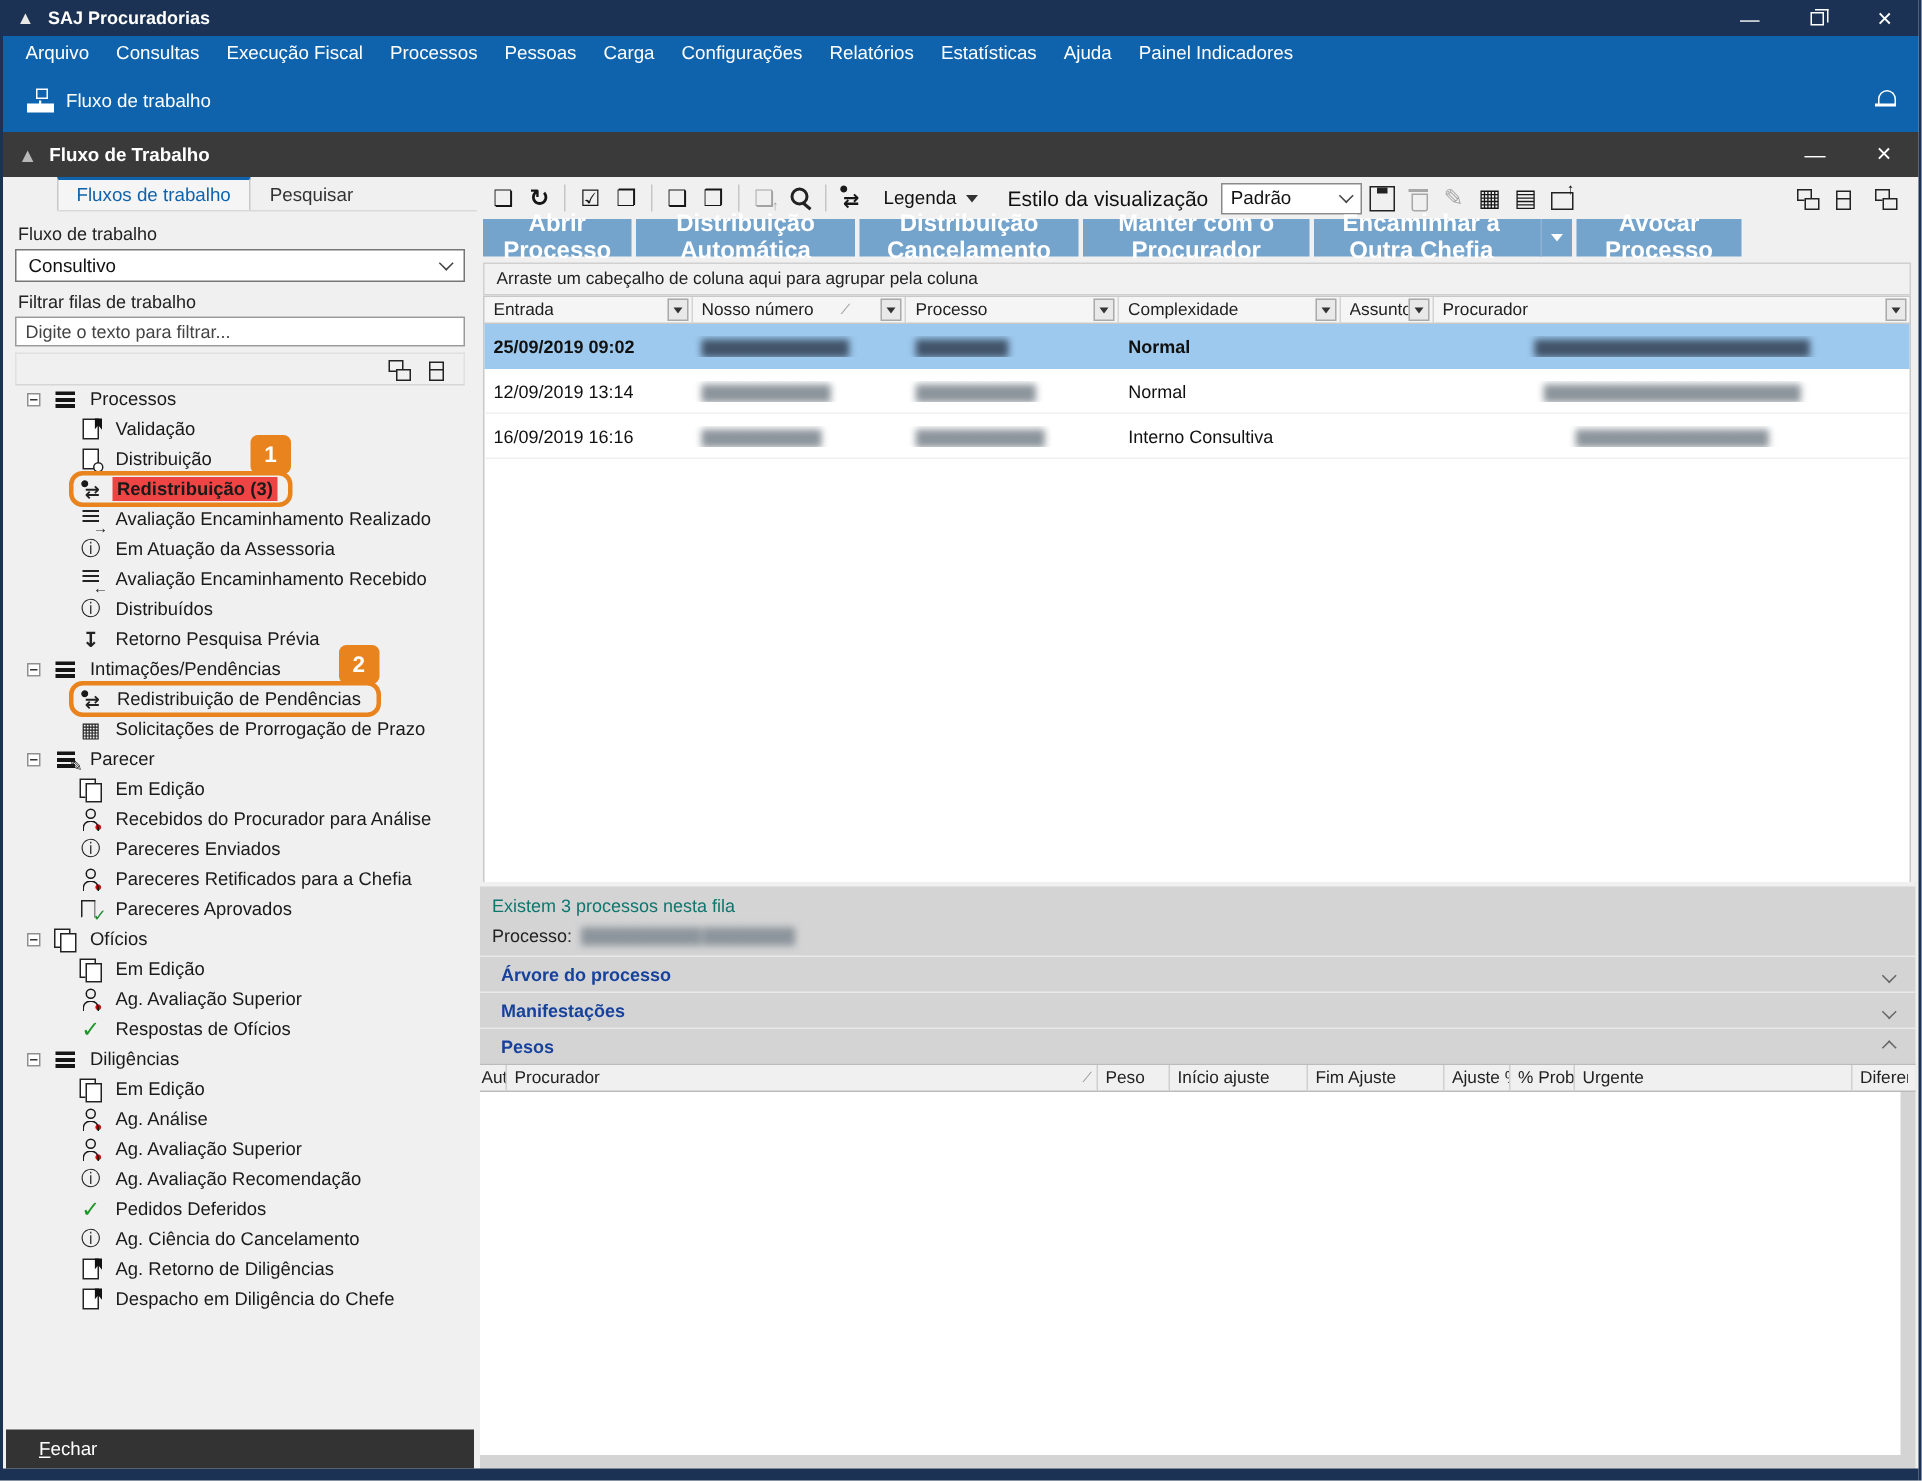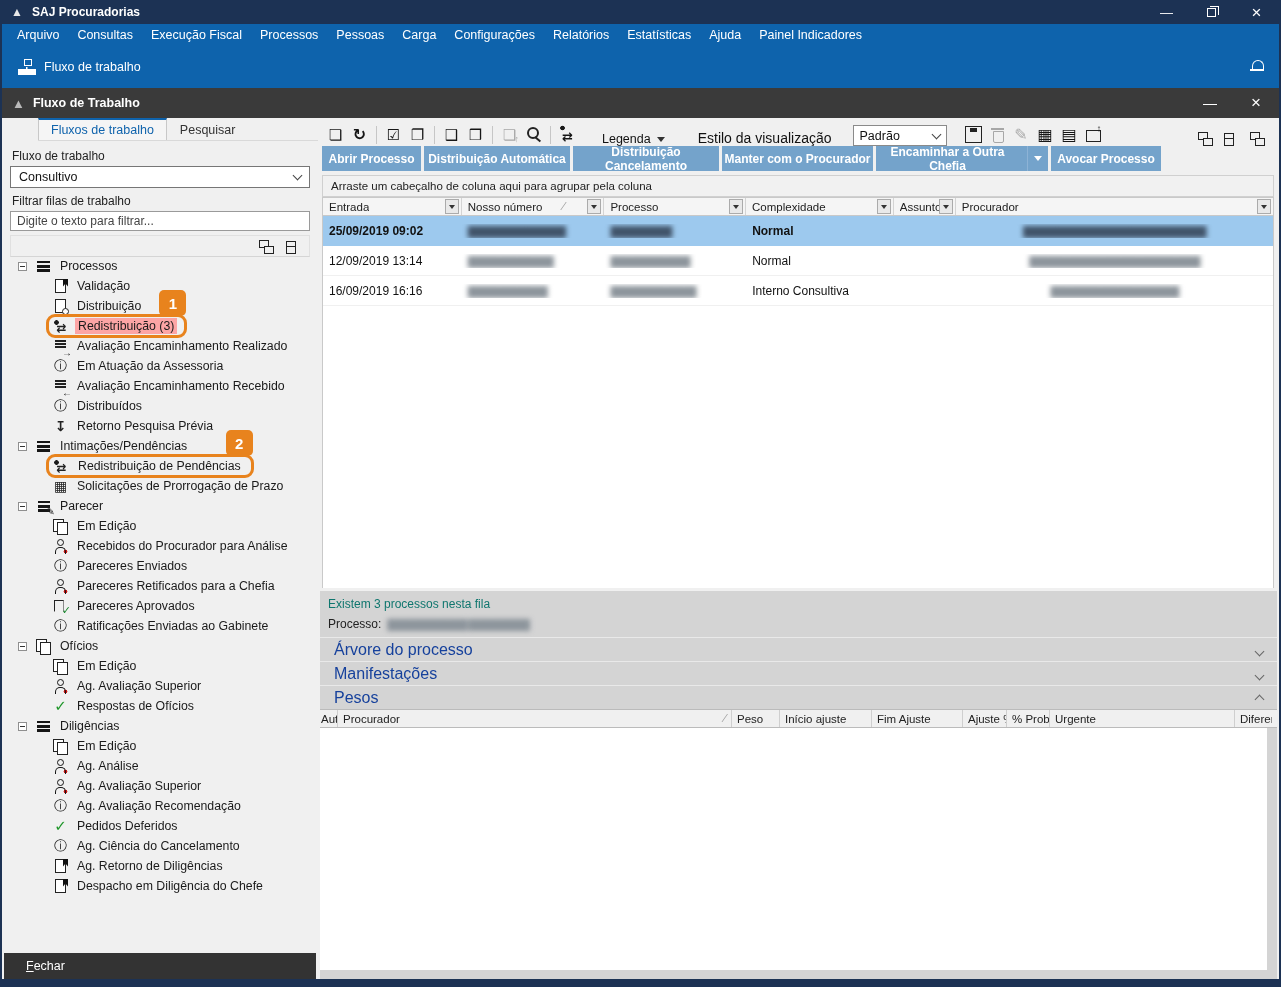--- a/index.html
+++ b/index.html
@@ -77,21 +77,21 @@
   
   .tree { position:absolute; left:6px; right:8px; top:138px; bottom:38px; overflow:hidden; }
   .tree-item { height:20px; display:flex; align-items:center; font-size:12.3px; color:#1a1a1a; position:relative; }
   .tree-item[data-level="0"] { padding-left:8px; }
   .tree-item[data-level="1"] { padding-left:40px; }
   .expander { width:9px; height:9px; border:1px solid #8f8f8f; background:#fff; margin-right:6px;
     position:relative; flex:none; }
   .expander::after { content:""; position:absolute; left:1px; top:3px; width:5px; height:1px; background:#333; }
   .titem-inner { display:flex; align-items:center; gap:5px; padding:1px 4px 1px 2px; position:relative; }
   .tree-item[data-callout] .titem-inner { border:3px solid #e8831d; border-radius:9px; padding:1px 7px 1px 4px; z-index:3; background:transparent; margin-left:-4px; }
-  .tree-item[data-state="selected"] .tlabel { background:#fca5a5; }
+  .tree-item[data-state="selected"] .tlabel { background:#ef4444;font-weight:bold; }
   .tlabel { padding:1px 3px; white-space:nowrap; }
   .badge { position:absolute; right:-2px; top:-27px; width:27px; height:26px; background:#e8831d;
     border-radius:5px; color:#fff; font-size:15px; font-weight:bold; display:flex; align-items:center;
     justify-content:center; z-index:4; }
   .badge:empty { display:none; }
 
   
   .ti { width:17px; height:15px; position:relative; display:inline-flex; align-items:center; justify-content:center;
     font-size:12px; color:#222; flex:none; }
   .ti[data-icon="queue-list"]::before { content:""; width:13px; height:11px;
@@ -125,21 +125,21 @@
     clip-path:polygon(0 0,100% 0,100% 100%,50% 78%,0 100%); }
   .ti[data-icon="flag-check"]::after { content:"✓"; color:#1b8a2f; position:absolute; right:-2px; bottom:-3px; font-size:11px; font-weight:bold; }
   .ti[data-icon="check"]::before { content:"✓"; color:#1e9629; font-weight:bold; font-size:15px; }
 
   .close-btn { position:absolute; left:0; right:2px; bottom:0; height:26px; background:#333;
     color:#fff; display:flex; align-items:center; font-size:12.5px; padding-left:22px; }
   .close-btn .mn { text-decoration:underline; }
 
   
   .right-panel { position:absolute; left:318px; top:118px; right:2px; bottom:8px; background:#f0f0f0; }
-  .rtoolbar { position:absolute; left:0; top:0; right:0; height:28px; display:flex; align-items:flex-end; gap:15px; padding:0 4px; }
+  .rtoolbar { position:absolute; left:0; top:0; right:0; height:28px; display:flex; align-items:center; gap:2px; padding:0 4px; }
   .tb { width:23px; height:23px; position:relative; display:flex; align-items:center; justify-content:center;
     font-size:15px; color:#161616; flex:none; }
   .tb[data-state="disabled"] { opacity:.35; }
   .tsep { width:1px; height:18px; background:#c6c6c6; margin:0 4px; flex:none; }
   .tb[data-icon="new-document"]::before { content:"❏"; }
   .tb[data-icon="refresh"]::before { content:"↻"; font-weight:bold; font-size:16px; }
   .tb[data-icon="select-pages"]::before { content:"☑"; }
   .tb[data-icon="copy"]::before { content:"❐"; }
   .tb[data-icon="copy-save"]::before { content:"❑"; }
   .tb[data-icon="save-pages"]::before { content:"❒"; }
@@ -161,21 +161,21 @@
   .tb[data-icon="export"]::after { content:"↑"; position:absolute; right:3px; top:0; font-size:10px; font-weight:bold; }
   .legend-btn { display:flex; align-items:center; gap:6px; font-size:12.5px; color:#111; padding:0 8px; }
   .caret-down { width:0; height:0; border-left:4px solid transparent; border-right:4px solid transparent; border-top:5px solid #333; }
   .style-label { font-size:14px; color:#111; margin:0 6px 0 10px; }
   .style-select { width:94px; height:21px; background:#fff; border:1px solid #8a8a8a; display:flex; align-items:center;
     padding:0 6px; font-size:12.5px; color:#111; }
   .style-select .chev { margin-left:auto; }
   .far-icons { margin-left:auto; display:flex; gap:9px; padding-right:8px; }
 
   .actions { position:absolute; left:2px; top:28px; right:0; height:25px; display:flex; gap:3px; }
-  .abtn { background:#74a3cb; color:#fff; font-size:12px; font-weight:bold; border:none; display:flex;
+  .abtn { background:#74a3cb; color:#fff; font-size:16px; font-weight:bold; border:none; display:flex;
     align-items:center; justify-content:center; padding:0; font-family:inherit; }
   .abtn .split { display:none; align-items:center; align-self:stretch; border-left:1px solid #8db3d6; margin-left:8px; padding:0 6px; }
   .abtn[data-split="true"] .split { display:flex; }
   .caret-w { width:0; height:0; border-left:4px solid transparent; border-right:4px solid transparent; border-top:5px solid #fff; }
   .abtn:nth-child(1){width:99px} .abtn:nth-child(2){width:146px} .abtn:nth-child(3){width:146px}
   .abtn:nth-child(4){width:151px} .abtn:nth-child(5){width:172px} .abtn:nth-child(6){width:110px}
 
   .groupbar { position:absolute; left:2px; top:57px; width:952px; height:22px; background:#f1f1f1;
     border:1px solid #d0d0d0; display:flex; align-items:center; padding-left:8px; font-size:11.5px; color:#222; }
 
@@ -199,21 +199,21 @@
   .gc:nth-child(4){width:var(--w4)} .gc:nth-child(5){width:var(--w5)} .gc:nth-child(6){width:var(--w6);text-align:center}
   .redacted { filter:blur(2.5px); font-size:10px; letter-spacing:-1px; color:#8d959c; }
   .grow[data-state="selected"] .redacted { color:#41546a; }
 
   
   .details { position:absolute; left:0; top:470px; right:0; bottom:0; background:#d4d4d4; border-top:3px solid #f0f0f0; }
   .count-line { font-size:12px; color:#0f766e; padding:6px 0 0 8px; }
   .proc-line { font-size:12px; color:#222; padding:6px 0 6px 8px; display:flex; align-items:center; gap:6px; }
   .section { height:24px; border-top:1px solid #e9e9e9; display:flex; align-items:center;
     padding:0 14px; }
-  .section .slabel { color:#16419c; font-weight:normal; font-size:16px;text-align:right; }
+  .section .slabel { color:#16419c; font-weight:bold; font-size:12px;text-align:right; }
   .section .chevbox { margin-left:auto; color:#555; }
   .section .chevbox .chev { border-color:#666; }
   .phead { height:19px; display:flex; background:#f0f0f0; border-top:1px solid #bbb; border-bottom:1px solid #bbb; }
   .ph { display:flex; align-items:center; font-size:11.5px; color:#222; border-right:1px solid #cfcfcf; padding:0 3px 0 5px; white-space:nowrap; overflow:hidden; }
   .ph:nth-child(1){width:18px; padding:0 1px;} .ph:nth-child(2){width:394px} .ph:nth-child(3){width:48px}
   .ph:nth-child(4){width:92px} .ph:nth-child(5){width:91px} .ph:nth-child(6){width:44px}
   .ph:nth-child(7){width:43px} .ph:nth-child(8){width:185px} .ph:nth-child(9){width:37px;border-right:none}
   .pesos-body { position:absolute; left:0; right:10px; top:0; bottom:0; background:#fff; }
   .pesos-wrap { position:relative; height:calc(100% - 146px); }
 
@@ -459,28 +459,20 @@
 
       <div class="tree-item" data-level="1" data-state="">
 
         <span class="titem-inner">
           <span class="ti" data-icon="flag-check"></span>
           <span class="tlabel">Pareceres Aprovados</span>
 
         </span>
       </div>
 
-      <div class="tree-item" data-level="1" data-state="">
-
-        <span class="titem-inner">
-          <span class="ti" data-icon="info"></span>
-          <span class="tlabel">Ratificações Enviadas ao Gabinete</span>
-
-        </span>
-      </div>
 
       <div class="tree-item" data-level="0" data-state="">
         <span class="expander"></span>
         <span class="titem-inner">
           <span class="ti" data-icon="docs"></span>
           <span class="tlabel">Ofícios</span>
 
         </span>
       </div>
 

